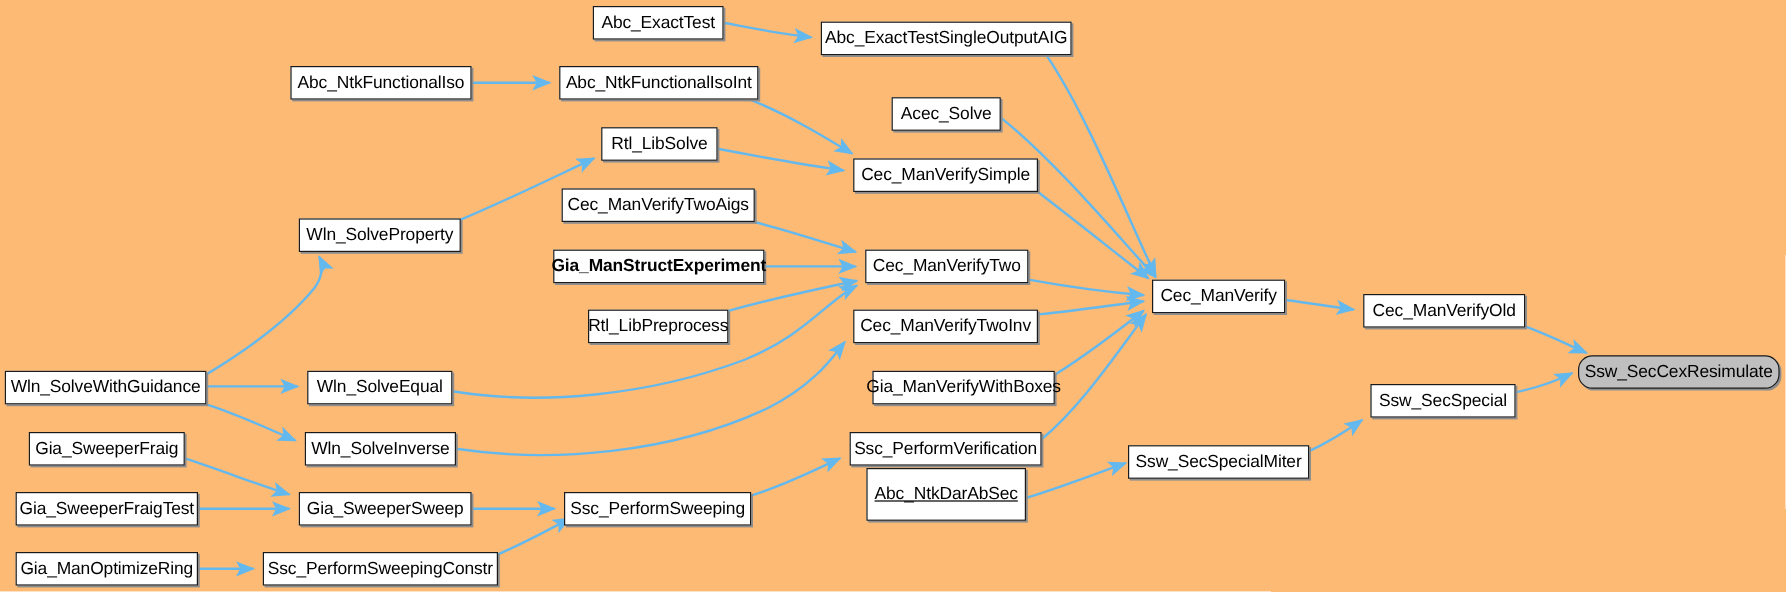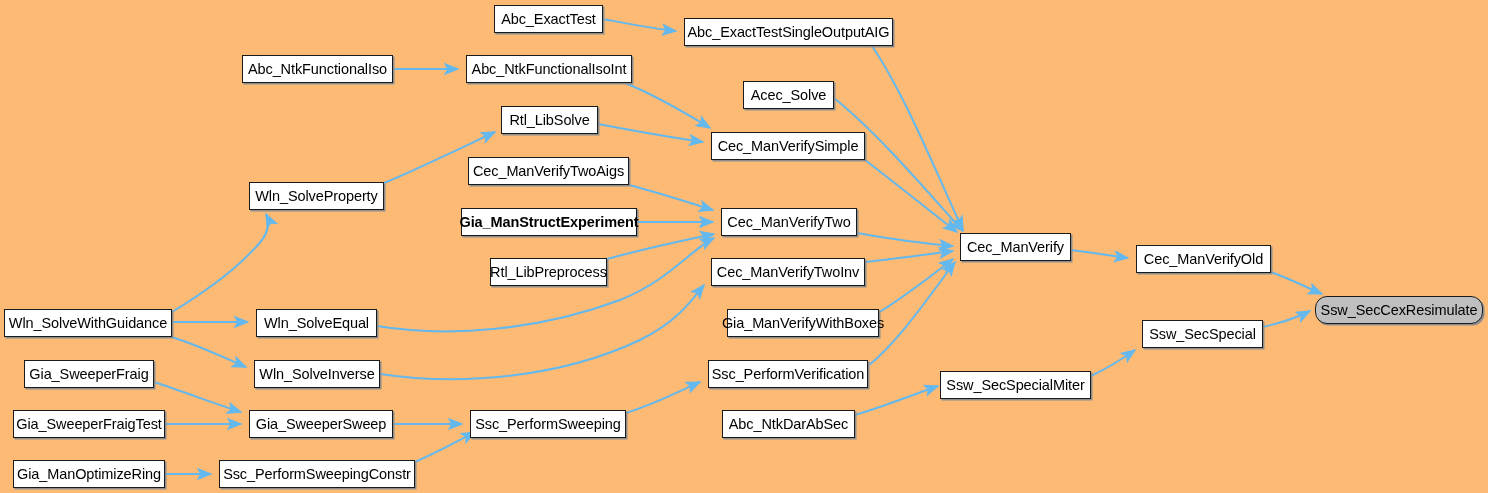--- a/index.html
+++ b/index.html
@@ -150,21 +150,21 @@
       </div>
       <div class="node" style="left: 13px; top: 410px; width: 152px; height: 28px;">
         <span class="node-label">Gia_SweeperFraigTest</span>
       </div>
       <div class="node" style="left: 249px; top: 410px; width: 144px; height: 28px;">
         <span class="node-label">Gia_SweeperSweep</span>
       </div>
       <div class="node" style="left: 470px; top: 410px; width: 156px; height: 28px;">
         <span class="node-label">Ssc_PerformSweeping</span>
       </div>
-      <div class="node" style="left: 722px; top: 410px; width: 133px; height: 28px;">
+      <div class="node" style="left: 722px; top: 390px; width: 133px; height: 44px; text-decoration: underline;">
         <span class="node-label">Abc_NtkDarAbSec</span>
       </div>
       <div class="node" style="left: 13px; top: 460px; width: 152px; height: 28px;">
         <span class="node-label">Gia_ManOptimizeRing</span>
       </div>
       <div class="node" style="left: 219px; top: 460px; width: 196px; height: 28px;">
         <span class="node-label">Ssc_PerformSweepingConstr</span>
       </div>
     </div>
 </div>

